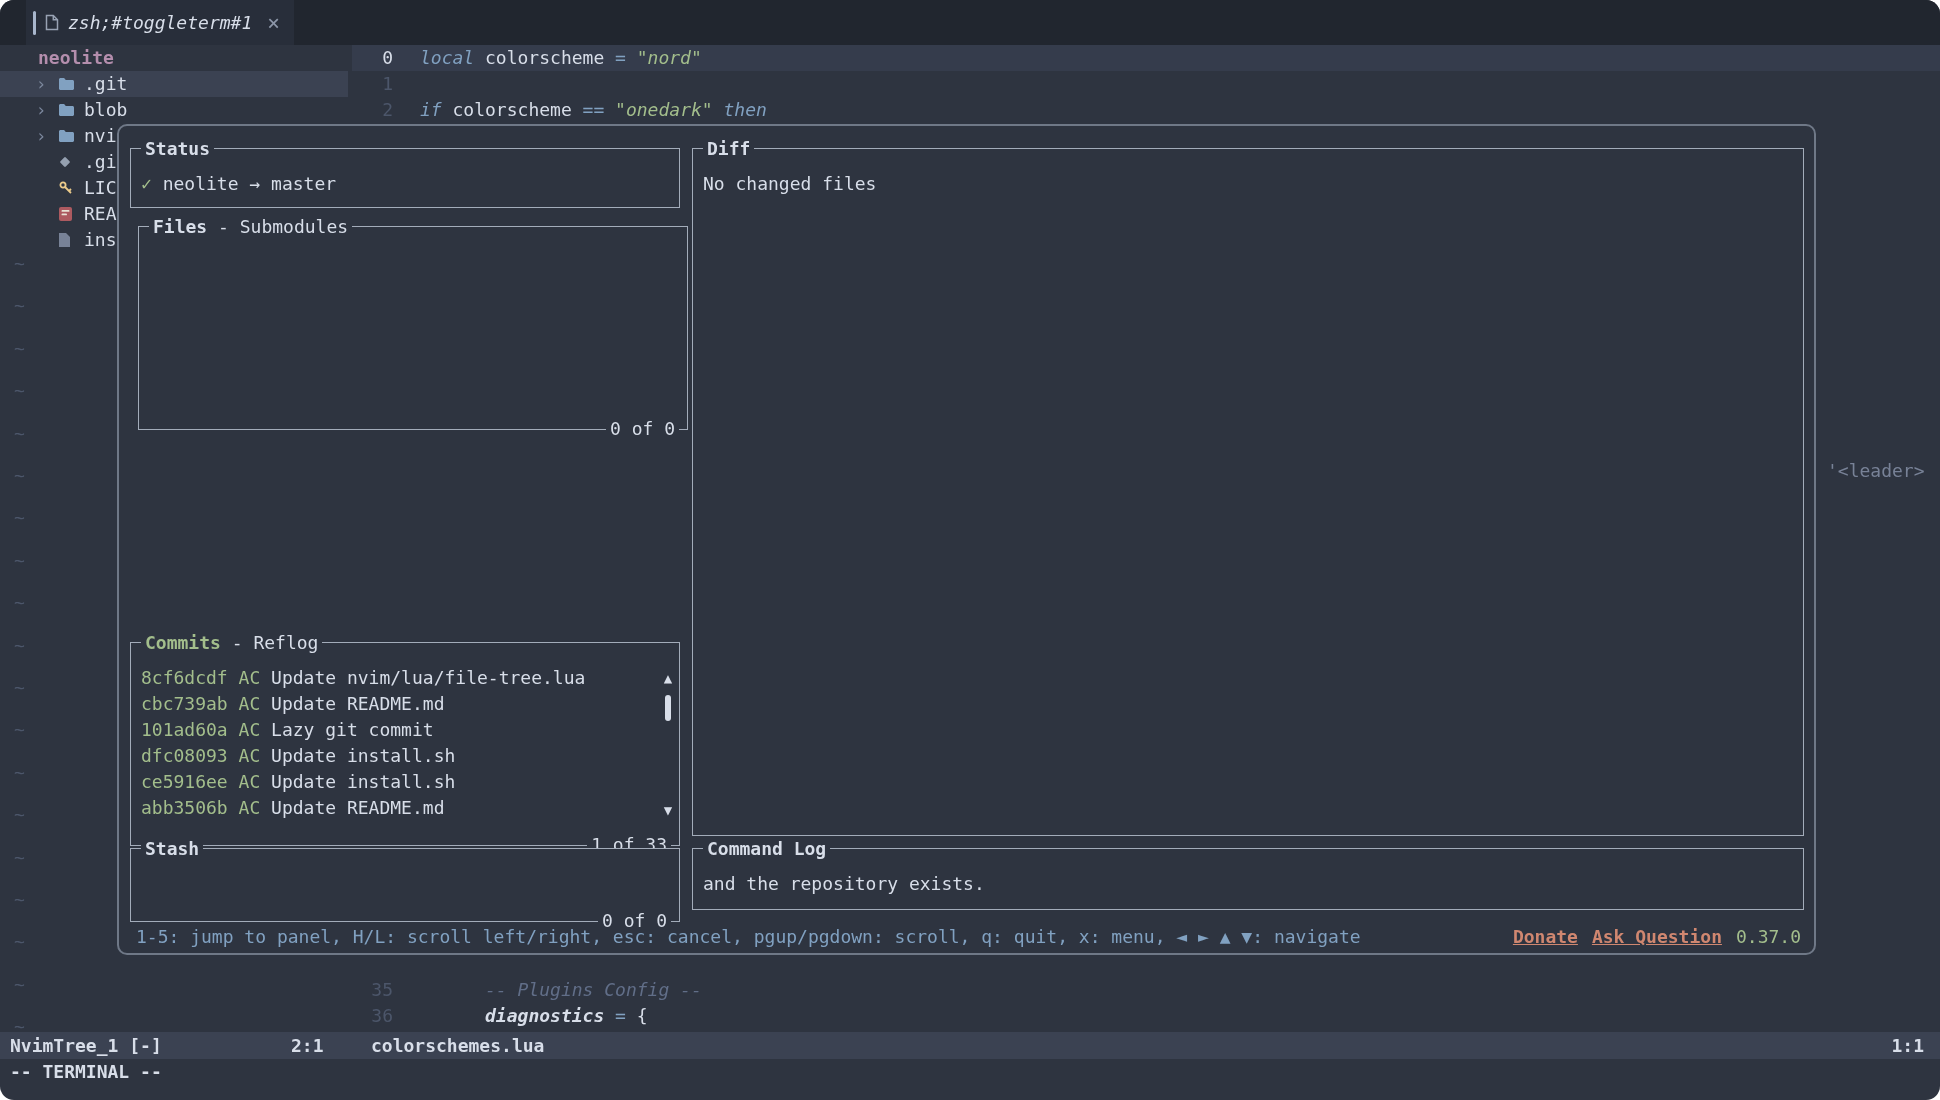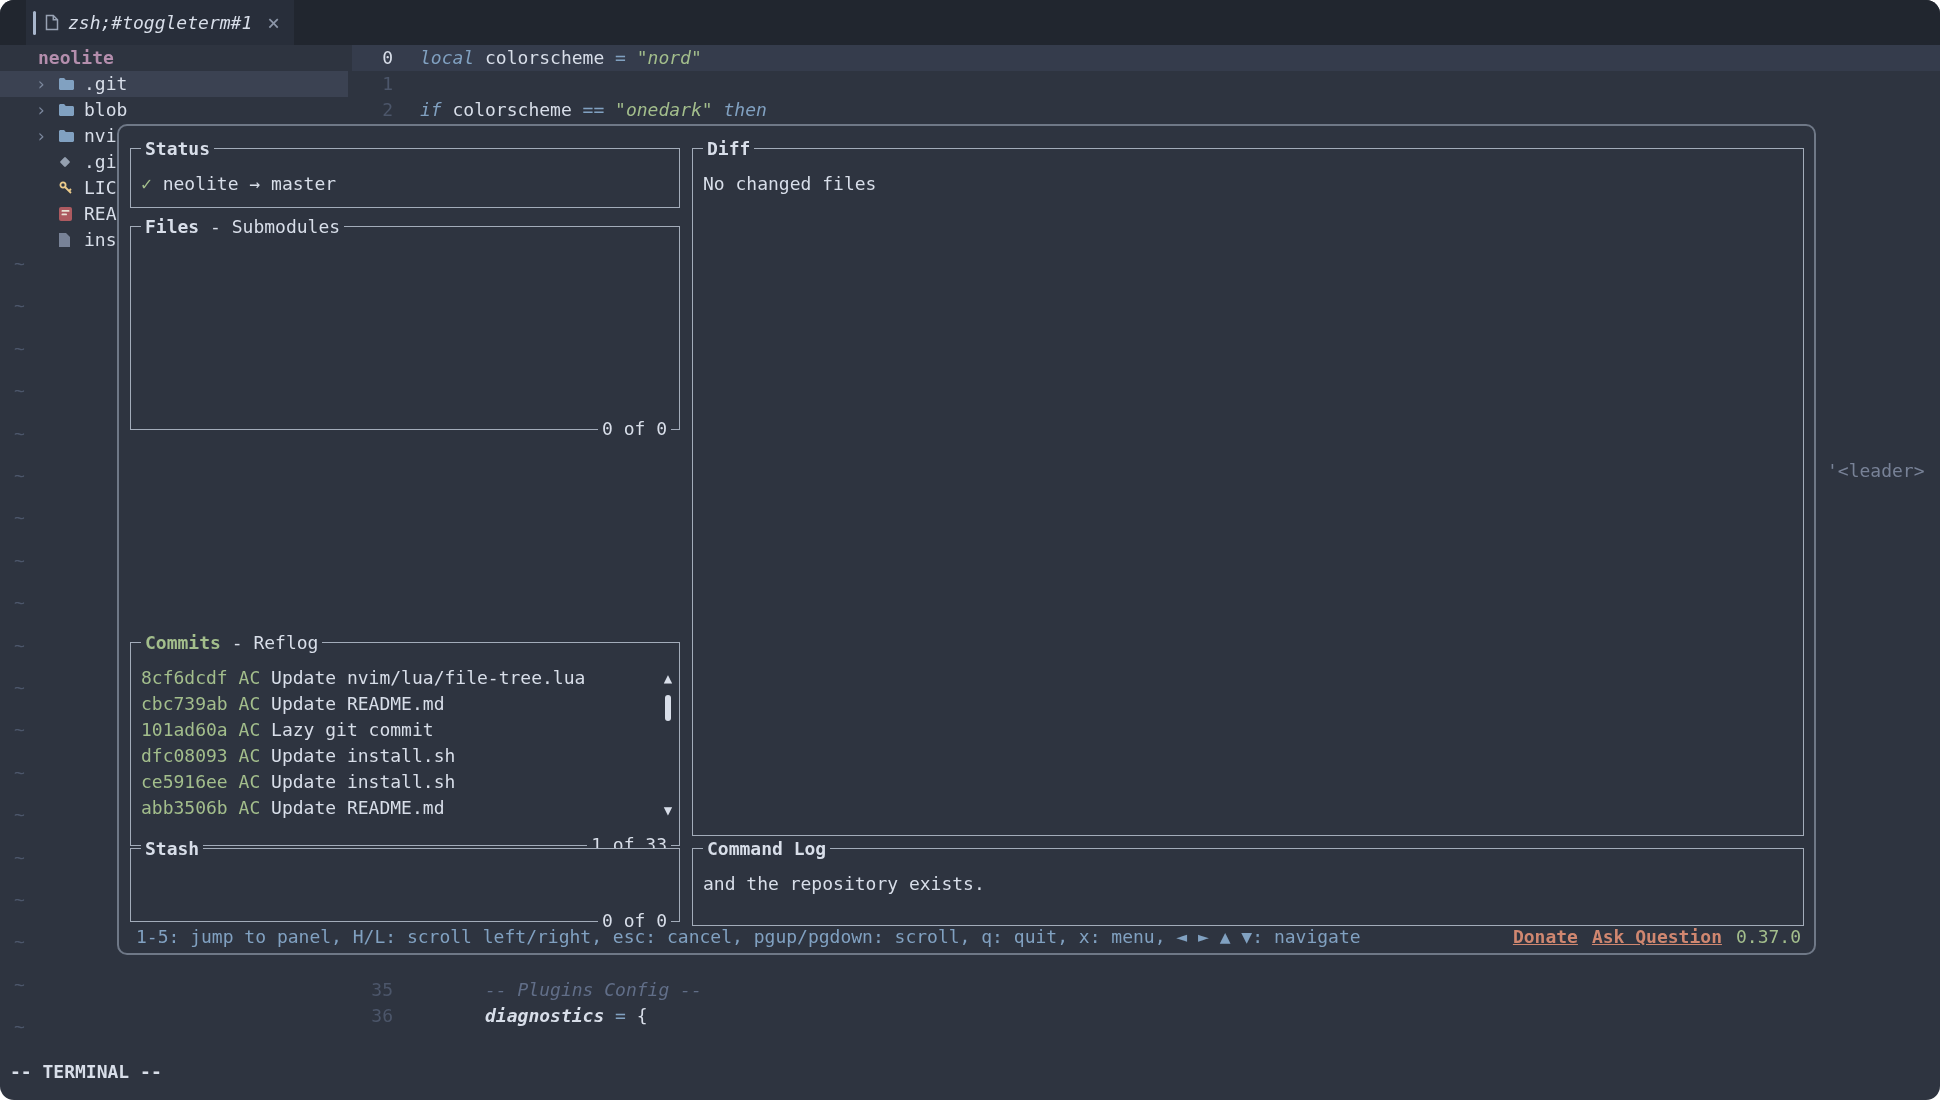--- a/index.html
+++ b/index.html
@@ -48,26 +48,26 @@
   .chevron{ width:22px; color:#7B879C; font-size:17px; }
   .ticon{ width:26px; display:flex; align-items:center; }
   .tlabel{ color:var(--fg); white-space:pre; }
   .tilde{ position:absolute; left:14px; height:26px; color:var(--linenr); }
   .leader-hint{ position:absolute; left:1827px; top:413px; color:#788297; }
   
   .lz-float{ position:absolute; left:117px; top:79px; width:1699px; height:831px;
     background:var(--bg); border:2px solid var(--float-border); border-radius:10px; }
   .lz-panel{ position:absolute; border:1px solid var(--panel-border); background:var(--bg); }
   .p-status { left:11px;  top:22px;  width:550px;  height:60px;  }
-  .p-files  { left:11px;  top:100px; width:550px;  height:204px; }
+  .p-files  { left:19px;  top:100px; width:550px;  height:204px; }
   .p-branches{ left:11px; top:308px; width:550px;  height:204px; }
   .p-commits{ left:11px;  top:516px; width:550px;  height:204px; }
   .p-stash  { left:11px;  top:722px; width:550px;  height:74px;  }
   .p-diff   { left:573px; top:22px;  width:1112px; height:688px; }
-  .p-cmdlog { left:573px; top:722px; width:1112px; height:78px;  }
+  .p-cmdlog { left:573px; top:722px; width:1112px; height:62px;  }
   .lz-title{ position:absolute; top:-13px; left:10px; background:var(--bg); padding:0 4px; white-space:pre; color:var(--fg); }
   .tab-sel{ font-weight:bold; color:var(--fg); }
   .green-sel .tab-sel{ color:var(--green); }
   .tab-other{ color:var(--fg); }
   .lz-count{ position:absolute; bottom:-13px; right:8px; background:var(--bg); padding:0 4px; color:var(--fg); }
   .lz-body{ position:absolute; top:22px; left:10px; right:10px; white-space:pre; }
   .commit-row{ height:26px; white-space:pre; overflow:hidden; }
   .commit-hash{ color:var(--green); }
   .commit-author{ color:var(--green);margin-top:12px; }
   .commit-msg{ color:var(--fg); }
@@ -256,15 +256,21 @@
 
       <div class="lz-keys">
         <span class="keys-text">1-5: jump to panel, H/L: scroll left/right, esc: cancel, pgup/pgdown: scroll, q: quit, x: menu, ◄ ► ▲ ▼: navigate</span>
         <span class="lz-link">Donate</span>
         <span class="lz-link">Ask Question</span>
         <span class="lz-version">0.37.0</span>
       </div>
     </div>
   </div>
 
+  <div class="statusline">
+    <span class="sl-buffer">NvimTree_1 [-]</span>
+    <span class="sl-treepos">2:1</span>
+    <span class="sl-file">colorschemes.lua</span>
+    <span class="sl-filepos">1:1</span>
+  </div>
 
   <div class="cmdline">-- TERMINAL --</div>
 </div>
 
 </body></html>

